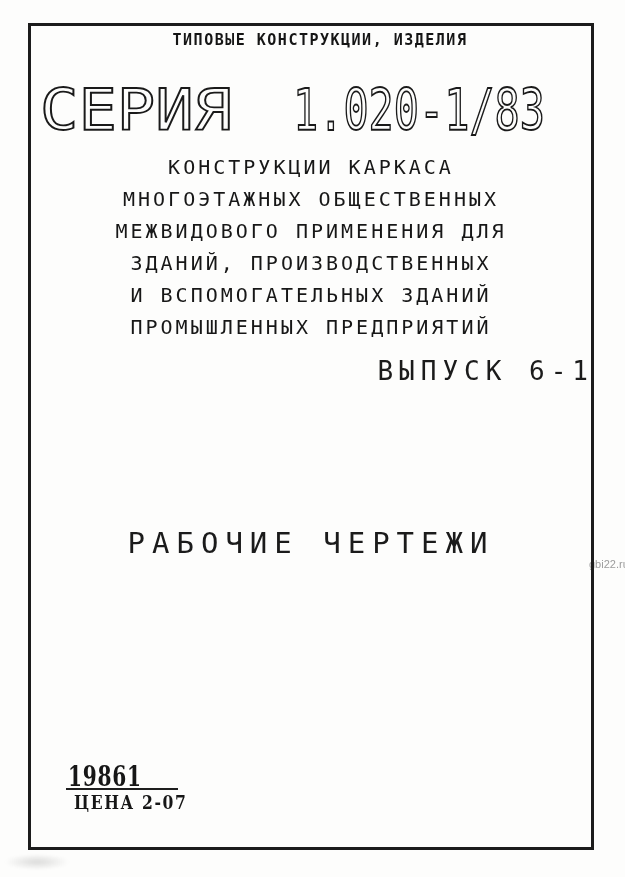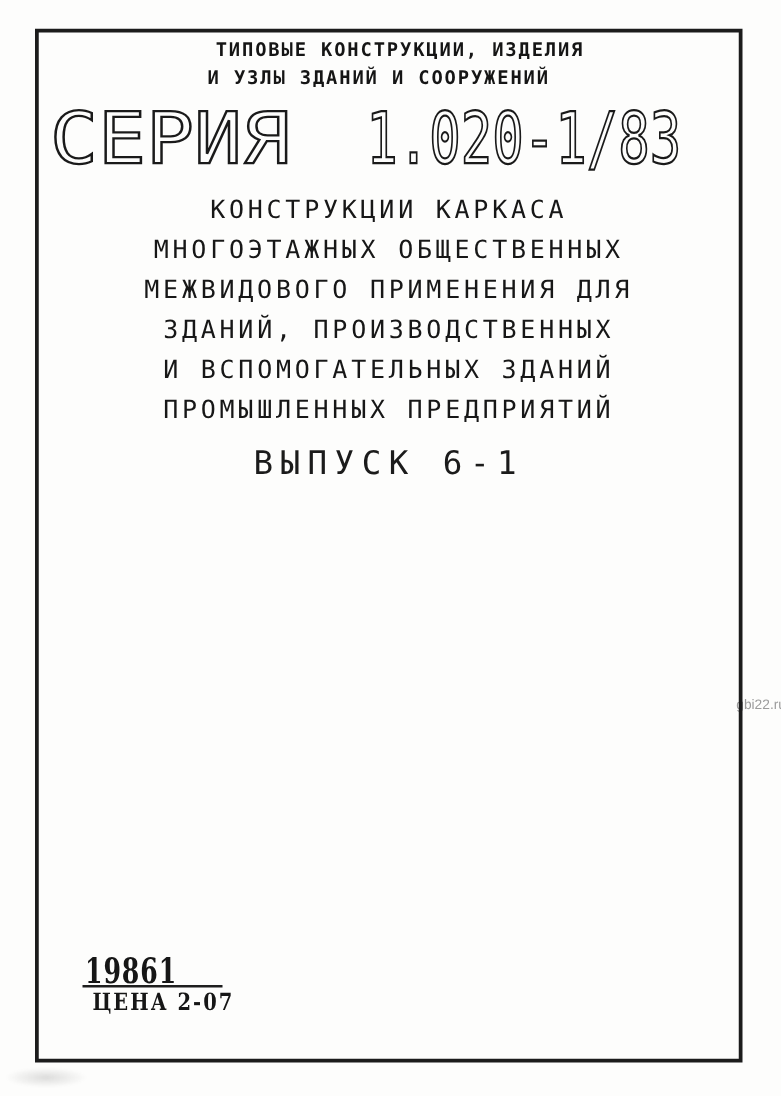--- a/index.html
+++ b/index.html
@@ -64,20 +64,21 @@
     font-size: 20px;
     line-height: 32px;
     letter-spacing: 3px;
     color: #171717;
   }
   .subtitle div { white-space: nowrap; }
   .issue-label {
     top: 356px;
     font-size: 26px;
     letter-spacing: 6px;
+    text-align: right;
   }
   .issue-subject {
     top: 397px;
     font-size: 28px;
     letter-spacing: 5px;
   }
   .drawings-label {
     top: 526px;
     font-size: 29px;
     letter-spacing: 7px;
@@ -131,39 +132,39 @@
 </style>
 </head>
 <body>
 
 <div class="page">
 
   <div class="frame abs"></div>
 
   <div class="abs centered hdr hdr1">ТИПОВЫЕ КОНСТРУКЦИИ, ИЗДЕЛИЯ</div>
 
-  <div class="abs centered hdr hdr2">И УЗЛЫ ЗДАНИЙ И СООРУЖЕНИЙ</div>
 
   <svg class="abs title-svg" width="625" height="68">
     <text x="40" y="56" textLength="192" lengthAdjust="spacingAndGlyphs">СЕРИЯ</text>
     <text x="293" y="56" textLength="252" lengthAdjust="spacingAndGlyphs">1.020-1/83</text>
   </svg>
 
   <div class="abs centered subtitle">
     <div>КОНСТРУКЦИИ КАРКАСА</div>
     <div>МНОГОЭТАЖНЫХ ОБЩЕСТВЕННЫХ</div>
     <div>МЕЖВИДОВОГО ПРИМЕНЕНИЯ ДЛЯ</div>
     <div>ЗДАНИЙ, ПРОИЗВОДСТВЕННЫХ</div>
     <div>И ВСПОМОГАТЕЛЬНЫХ ЗДАНИЙ</div>
     <div>ПРОМЫШЛЕННЫХ ПРЕДПРИЯТИЙ</div>
   </div>
 
   <div class="abs centered issue-label">ВЫПУСК 6-1</div>
 
 
+  <div class="abs centered drawings-label">РАБОЧИЕ ЧЕРТЕЖИ</div>
 
   <div class="abs watermark">gbi22.ru</div>
 
   <div class="abs stamp-number">19861</div>
 
   <div class="abs stamp-underline"></div>
 
   <div class="abs stamp-price">ЦЕНА 2-07</div>
 
   <div class="abs smudge"></div>

